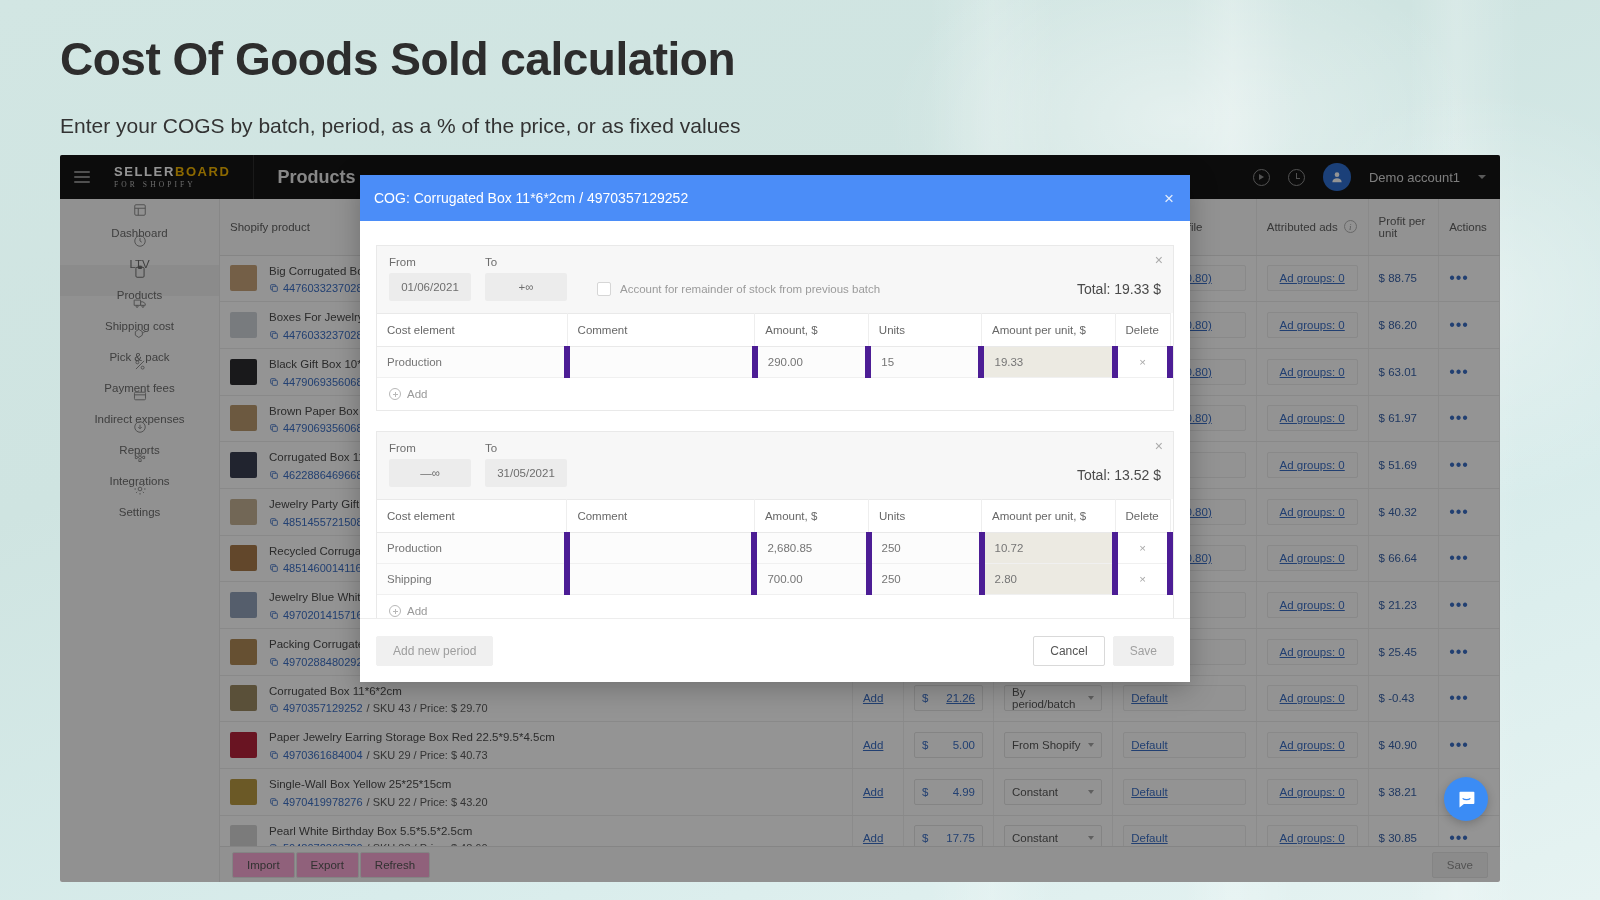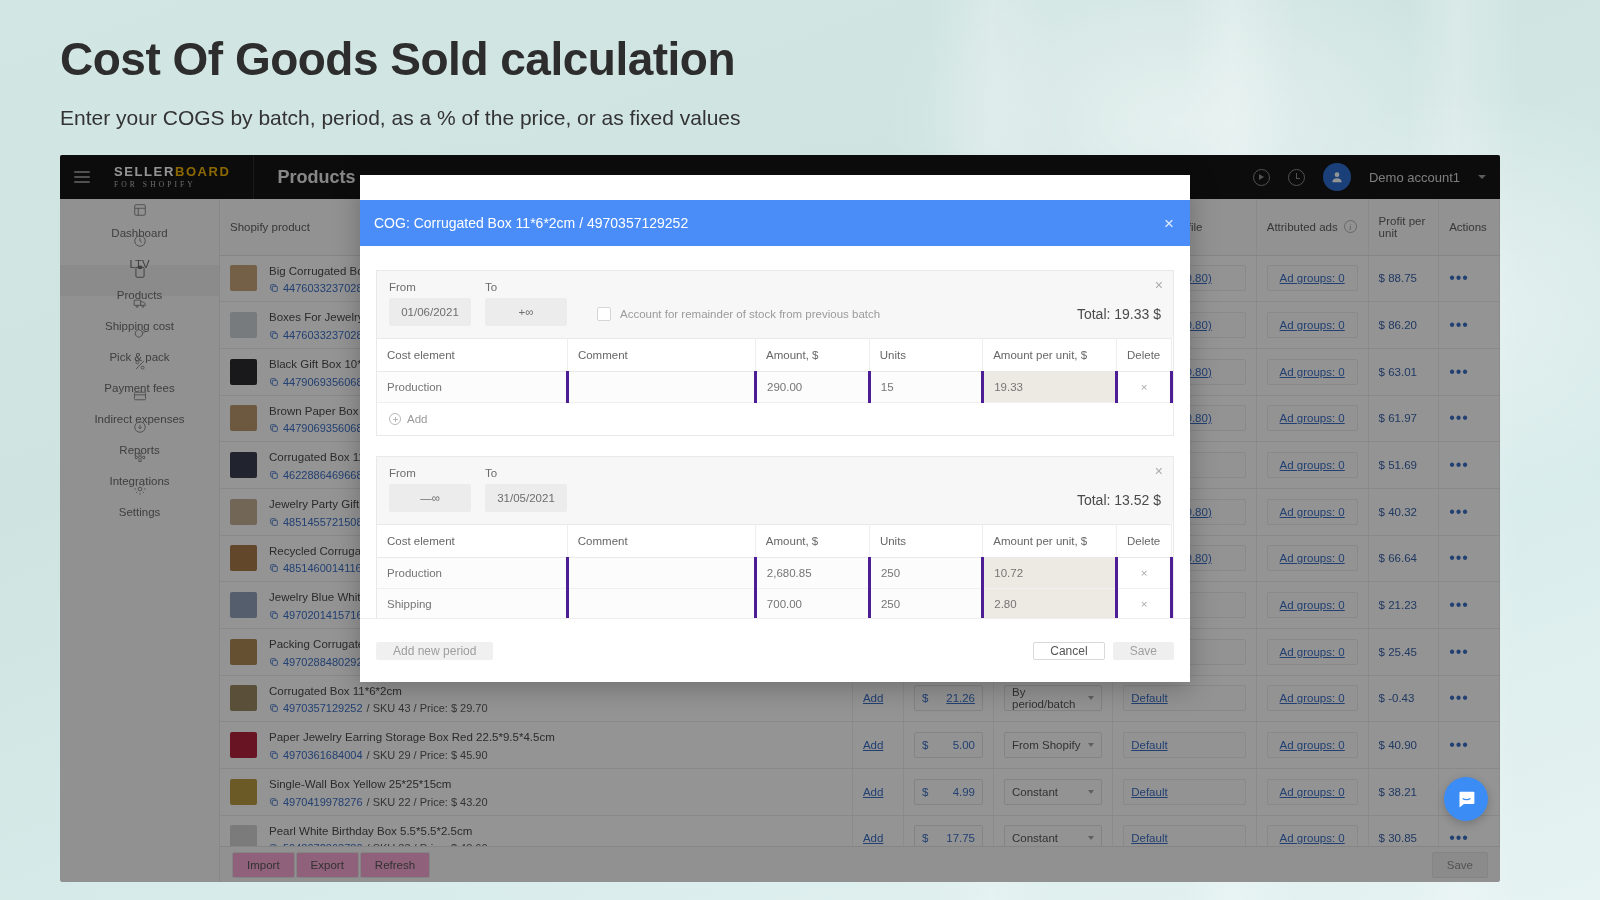--- a/index.html
+++ b/index.html
@@ -19,21 +19,21 @@
       linear-gradient(90deg, rgba(255,255,255,0) 74%, rgba(255,255,255,.22) 77%, rgba(255,255,255,0) 81%),
       linear-gradient(90deg, rgba(255,255,255,0) 88%, rgba(255,255,255,.2) 91%, rgba(255,255,255,0) 95%);
     pointer-events: none;
   }
 
   .hero { position: absolute; left: 60px; top: 34px; width: 1000px; }
   .hero-title {
     font-size: 46px; font-weight: bold; color: #2d2d2d; letter-spacing: -0.5px;
     line-height: 1.12;
   }
-  .hero-sub { font-size: 21px; color: #333; margin-top: 20px; font-weight: 400; }
+  .hero-sub { font-size: 21px; color: #333; margin-top: 28px; font-weight: 400; }
 
   
   .app {
     position: absolute; left: 60px; top: 155px; width: 1440px; height: 727px;
     background: #fff; overflow: hidden; border-radius: 2px;
   }
   .topbar {
     height: 44px; background: #161616; display: flex; align-items: center;
     padding: 0 14px; color: #fff; position: relative;
   }
@@ -146,21 +146,21 @@
   
   .dim { position: absolute; inset: 0; background: rgba(0,0,0,0.42); }
 
   
   .modal {
     position: absolute; left: 360px; top: 175px; width: 830px; height: 507px;
     background: #fff; box-shadow: 0 6px 26px rgba(0,0,0,.25); display: flex; flex-direction: column;
   }
   .modal-head {
     background: #4b8df8; height: 46px; display: flex; align-items: center;
-    padding: 0 14px; color: #fff; font-size: 14px; margin-top: 25px;
+    padding: 0 14px; color: #fff; font-size: 14px;
   }
   .modal-close {
     margin-left: auto; font-size: 17px; color: #e3ecfb; line-height: 1; padding: 2px 2px;
   }
   .modal-body { flex: 1; padding: 24px 16px 0 16px; overflow: hidden; }
   .batch { border: 1px solid #e9e9e9; margin-bottom: 20px; position: relative; background: #fff; }
   .batch-head {
     background: #f7f7f7; padding: 10px 12px 12px 12px; display: flex; align-items: flex-end; gap: 0;
     position: relative;
   }
@@ -177,41 +177,41 @@
   .batch-x {
     position: absolute; right: 10px; top: 7px; font-size: 14px; color: #aaa; line-height: 1;
   }
   table.cost { width: 100%; border-collapse: collapse; font-size: 11.5px; }
   table.cost th {
     text-align: left; font-weight: 400; color: #676767; padding: 10px 10px;
     border-top: 1px solid #e9e9e9; border-bottom: 1px solid #e9e9e9; border-right: 1px solid #eee;
     background: #fff;
   }
   table.cost td {
-    padding: 9px 10px; color: #757575; border-bottom: 1px solid #f0f0f0; border-right: 3px solid #4c1d95;
+    padding: 9px 10px; color: #757575; border-bottom: 1px solid #f0f0f0; border-right: 6px solid #4c1d95;
     background: #fcfcfc;
   }
   table.cost td.apu { background: #eceae2; }
   table.cost td.del { text-align: center; color: #a8a8a8; background: #fff; }
   .c-elem { width: 200px; } .c-comm { width: 198px; } .c-amt { width: 118px; }
   .c-units { width: 119px; } .c-apu { width: 140px; } .c-del { width: 55px; }
   .add-row { padding: 10px 12px; font-size: 11.5px; color: #9a9a9a; display: flex; align-items: center; gap: 6px; background: #fff; }
   .plus-ico {
     width: 12px; height: 12px; border: 1px solid #b8b8b8; border-radius: 50%; position: relative; display: inline-block;
   }
   .plus-ico::before, .plus-ico::after {
     content: ""; position: absolute; background: #b8b8b8;
   }
   .plus-ico::before { left: 2.5px; top: 4.5px; width: 5px; height: 1px; }
   .plus-ico::after { left: 4.5px; top: 2.5px; width: 1px; height: 5px; }
   .modal-foot {
     border-top: 1px solid #ededed; height: 64px; display: flex; align-items: center; padding: 0 16px; gap: 8px;
   }
   .btn {
-    height: 18px; padding: 0 16px; font-size: 12px; border-radius: 2px; display: flex; align-items: center;
+    height: 30px; padding: 0 16px; font-size: 12px; border-radius: 2px; display: flex; align-items: center;
   }
   .btn-ghost { background: #f0f0f0; color: #9d9d9d; border: 1px solid #f0f0f0; }
   .btn-cancel { background: #fff; color: #555; border: 1px solid #d9d9d9; margin-left: auto; }
   .btn-save { background: #efefef; color: #a0a0a0; border: 1px solid #efefef; }
 
   
   .intercom {
     position: absolute; left: 1444px; top: 777px; width: 44px; height: 44px; border-radius: 50%;
     background: #3b8cf5; display: flex; align-items: center; justify-content: center;
     box-shadow: 0 3px 10px rgba(0,0,0,.2);
@@ -742,21 +742,21 @@
                   <div>
                     <div class="prod-name">Paper Jewelry Earring Storage Box Red 22.5*9.5*4.5cm</div>
                     <div class="prod-meta">
                       <span class="copy-ico">
                         <svg viewBox="0 0 24 24" fill="none" stroke="#3c6fc4" stroke-width="2">
                           <rect x="8" y="8" width="12" height="12" rx="2"></rect>
                           <path d="M16 8V6a2 2 0 0 0-2-2H6a2 2 0 0 0-2 2v8a2 2 0 0 0 2 2h2"></path>
                         </svg>
                       </span>
                       <a>4970361684004</a>
-                      <span>/ SKU 29 / Price: $ 45.90</span>
+                      <span>/ SKU 29 / Price: $ 40.73</span>
                     </div>
                   </div>
                 </div>
               </td>
               <td><span class="lnk">Add</span></td>
               <td>
                 <div class="cog-box">
                   <span class="cur">$</span>
                   <span class="val">5.00</span>
                 </div>

